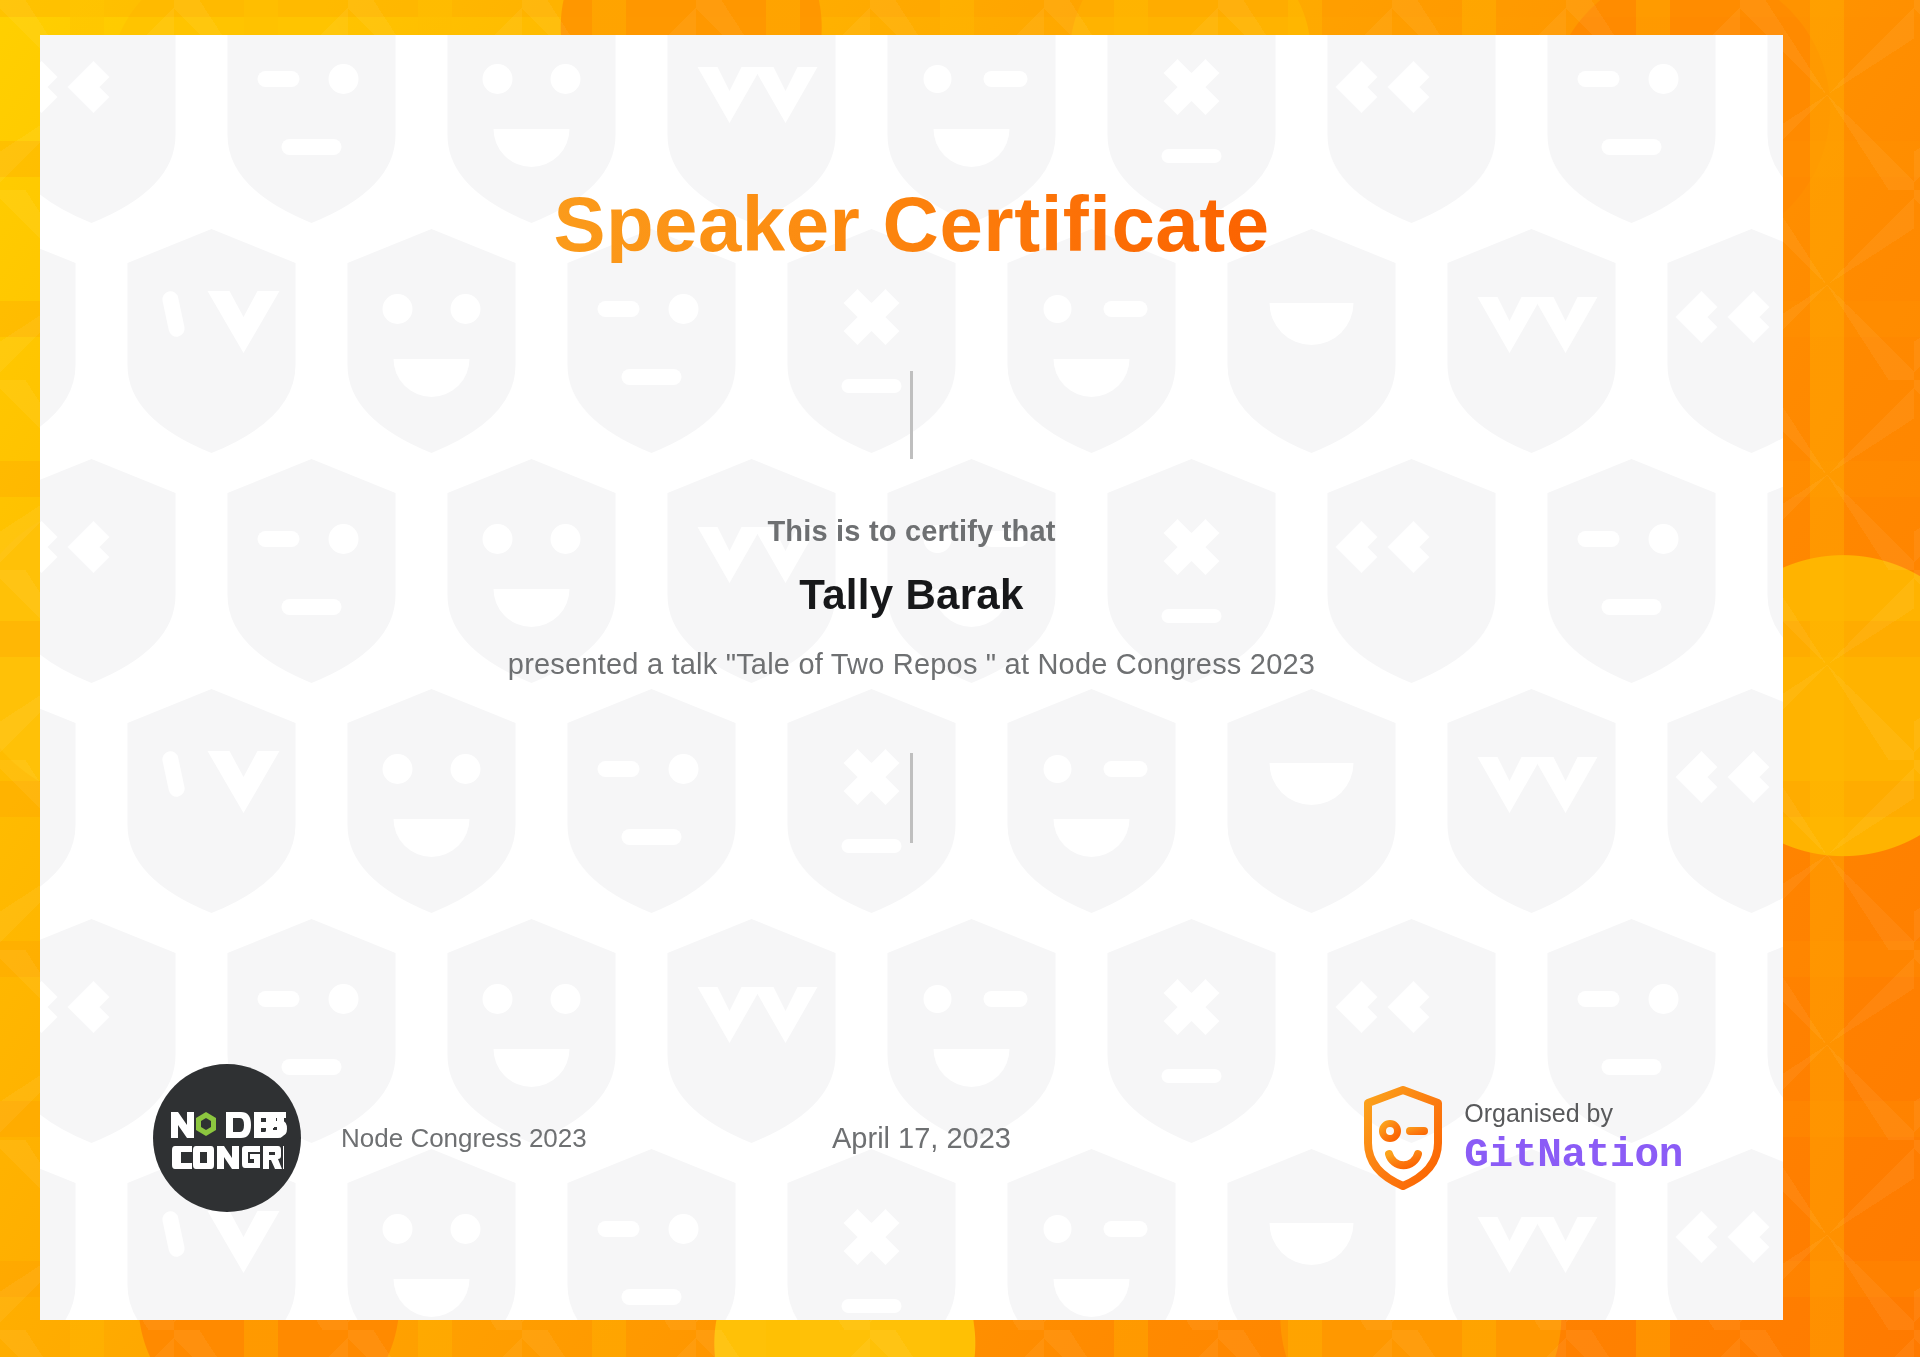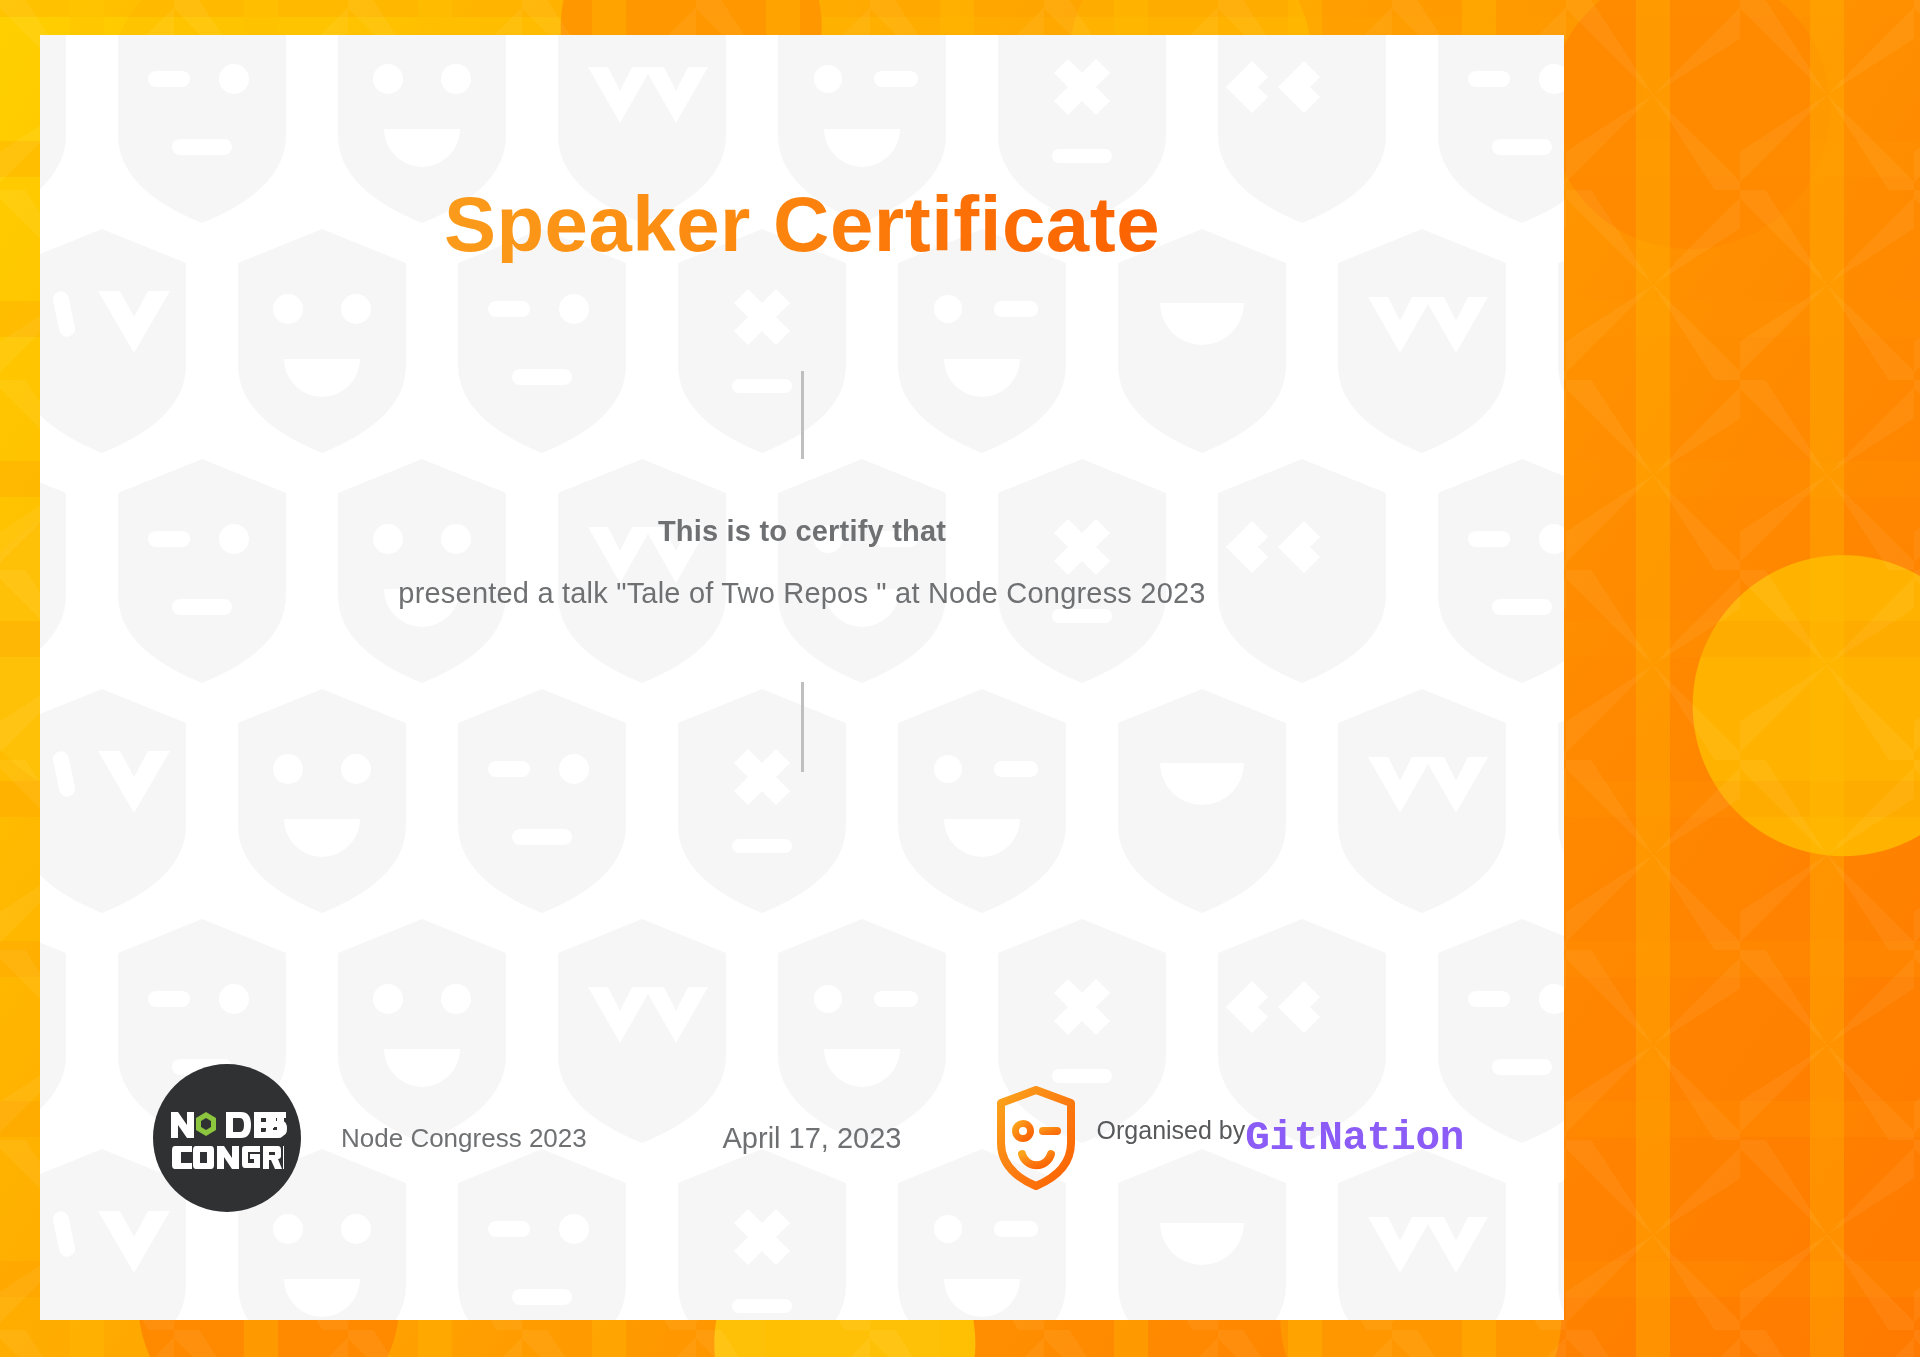--- a/index.html
+++ b/index.html
@@ -61,21 +61,21 @@
         rgba(255,255,255,.10) 0deg 12deg,
         rgba(255,255,255,0) 12deg 90deg);
     background-size: 174px 190px;
   }
 
   
   .card {
     position: absolute;
     left: 40px;
     top: 35px;
-    width: 1524px;
+    width: 1743px;
     height: 1285px;
     background: #FFFFFF;
     overflow: hidden;
   }
 
   
   .watermark {
     position: absolute;
     inset: 0;
     pointer-events: none;
@@ -186,21 +186,21 @@
   .footer-right {
     position: absolute;
     right: 100px;
     display: flex;
     align-items: center;
     gap: 20px;
   }
 
   .gn-shield { width: 82px; height: 104px; flex: none; }
 
-  .gn-text { display: flex; line-height: 1; }
+  .gn-text { display: flex; flex-direction: column; line-height: 1; }
   .gn-organised {
     font-size: 25px;
     color: #58595B;
     margin-bottom: 9px;
     white-space: nowrap;
   }
   .gn-brand {
     font-size: 41px;
     font-weight: 700;
     color: #8b5cf6;
@@ -312,20 +312,21 @@
     </div>
 
     <div class="card-inner">
 
       <h1 class="cert-title">Speaker Certificate</h1>
 
       <div class="divider divider-top"></div>
 
       <div class="certify-line">This is to certify that</div>
 
+      <div class="recipient-name">Tally Barak</div>
 
       <div class="talk-line">presented a talk "Tale of Two Repos " at Node Congress 2023</div>
 
       <div class="divider divider-bottom"></div>
 
       <div class="footer">
 
         <div class="footer-left">
           <div class="event-badge">
             <svg width="120" height="74" viewBox="0 0 240 148" aria-hidden="true">

